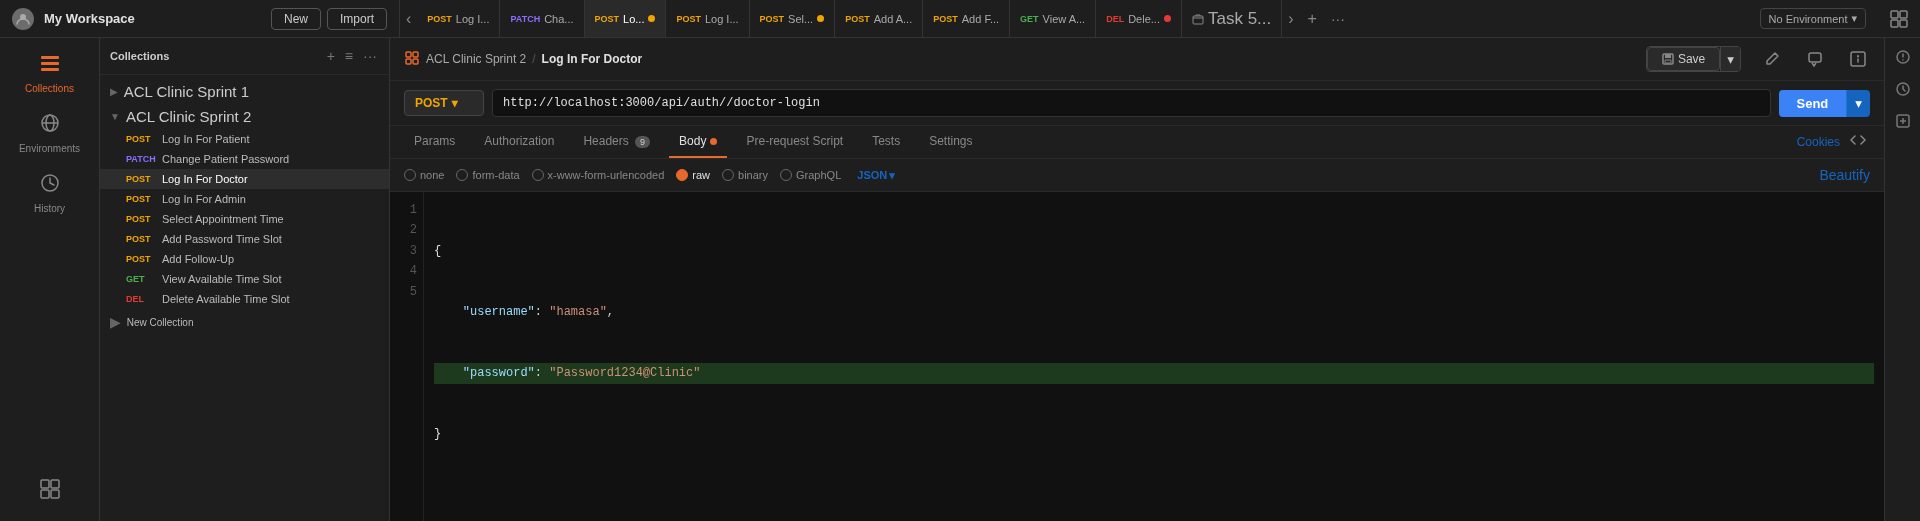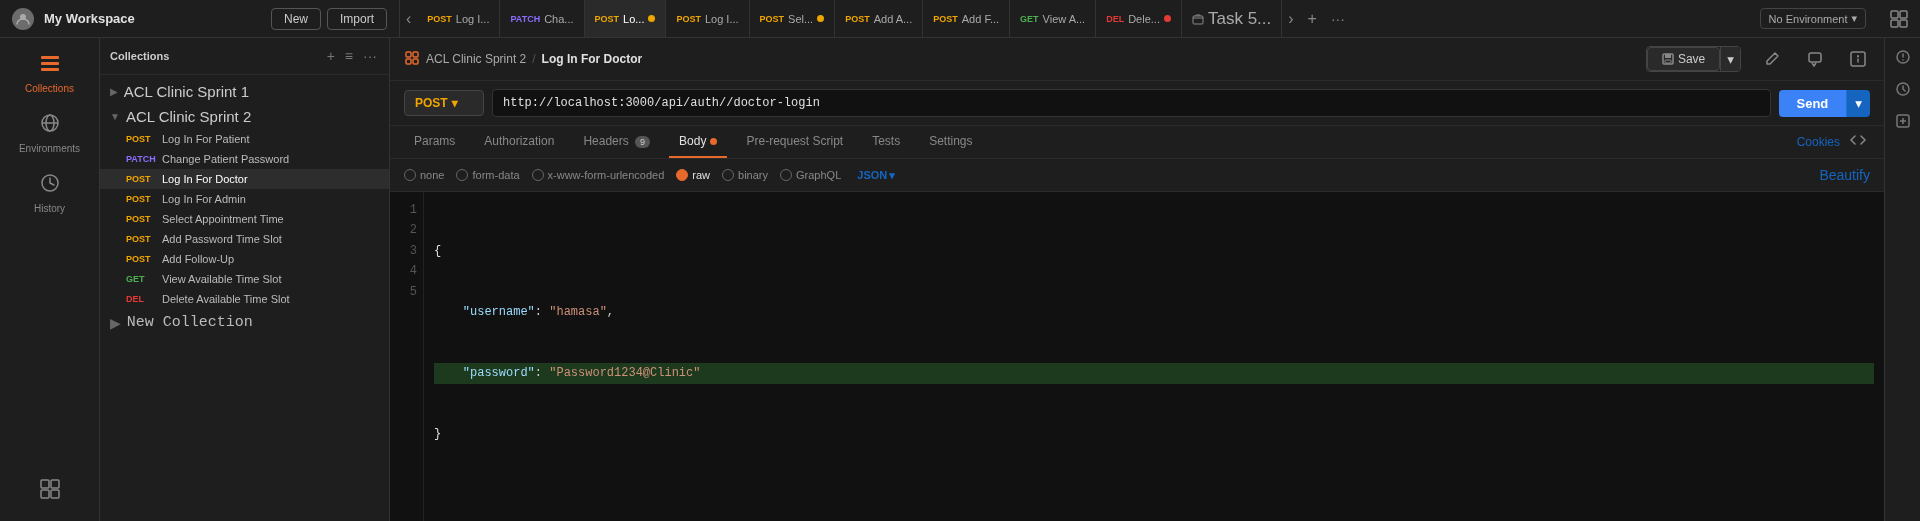--- a/index.html
+++ b/index.html
@@ -54,21 +54,21 @@
 
     .tree-item { display: flex; align-items: center; padding: 4px 10px; cursor: pointer; gap: 6px; }
     .tree-item .chevron { color: #666; font-size: 10px; flex-shrink: 0; }
     .tree-item .item-label { font-size: 15px; color: #bbb; }
     .tree-item.collection-item .item-label { color: #ccc; font-weight: 500; }
     .tree-endpoint { display: flex; align-items: center; padding: 4px 10px 4px 26px; cursor: pointer; gap: 6px; }
     .tree-endpoint.active { background: #2d2d2d; }
     .tree-endpoint .item-label { font-size: 11px; color: #bbb; }
     .method-tag { font-size: 9px; font-weight: 700; min-width: 30px; }
     .new-collection-item { display: flex; align-items: center; padding: 5px 10px; cursor: pointer; gap: 6px; }
-    .new-collection-item .item-label { font-size: 15px; color: #bbb; font-family: Liberation Mono, monospace; }
+    .new-collection-item .item-label { font-size: 10px; color: #bbb; }
 
     
     .request-panel { flex: 1; display: flex; flex-direction: column; overflow: hidden; background: #1e1e1e; }
     .request-header-bar { display: flex; align-items: center; padding: 8px 14px; gap: 8px; border-bottom: 1px solid #2a2a2a; }
     .breadcrumb { font-size: 12px; color: #aaa; display: flex; align-items: center; gap: 6px; flex: 1; }
     .breadcrumb-icon { font-size: 14px; }
     .breadcrumb-sep { color: #555; }
     .breadcrumb-active { color: #e0e0e0; font-weight: 600; }
     .header-actions { display: flex; align-items: center; gap: 19px; }
     .btn-save { background: #2a2a2a; border: 1px solid #444; color: #ccc; padding: 4px 14px; border-radius: 4px; cursor: pointer; font-size: 12px; display: flex; align-items: center; gap: 4px; }

